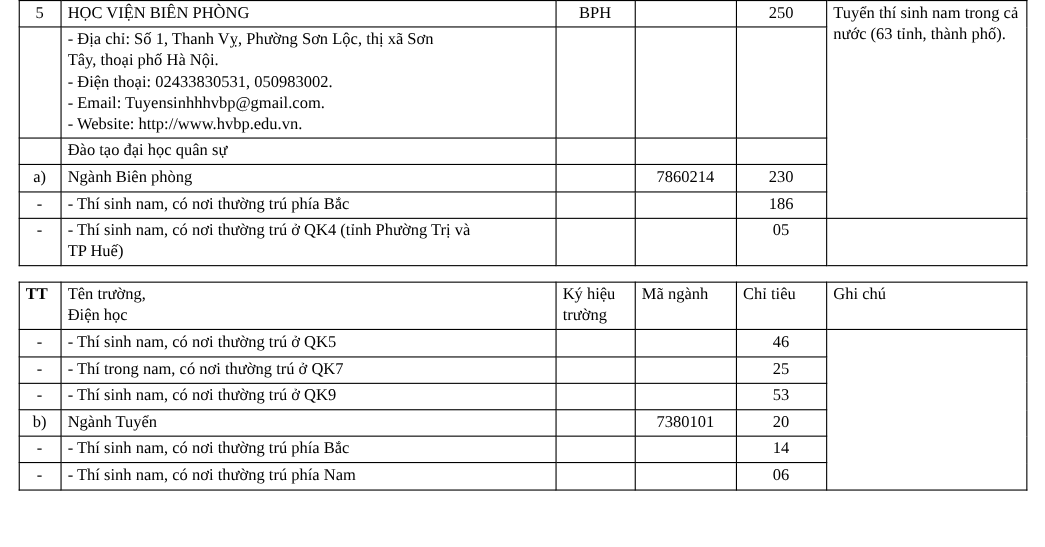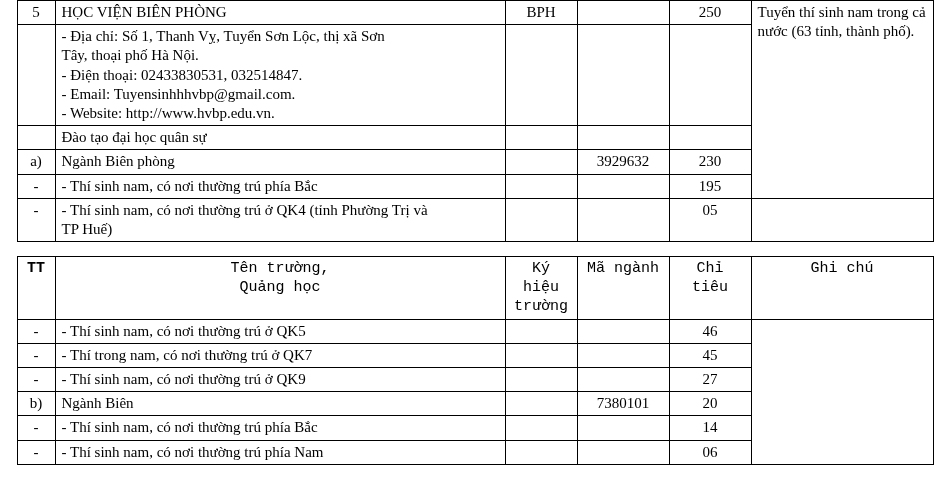--- a/index.html
+++ b/index.html
@@ -47,26 +47,25 @@
   .cell-center { text-align: center; }
   .cell-bold   { font-weight: bold; margin-left: 36px; }
   .cell-mid    { vertical-align: middle; }
   .nowrap-note { vertical-align: top; }
 
   .gap {
     height: 14px;
   }
 
   .hdr td {
-    text-align: center;
+    text-align: left;
     vertical-align: middle;
     font-weight: bold;
     padding: 6px 4px;
     line-height: 1.25;
-    font-family: Liberation Mono, monospace;
   }
   .hdr .hdr-tt { font-weight: bold; }
 
   .lines span { display: block; }
   .title-row td { vertical-align: middle; }
 </style>
 </head>
 <body>
 
 <div class="page">
@@ -93,23 +92,23 @@
             <span>Tuyển thí sinh nam trong cả</span>
             <span>nước (63 tỉnh, thành phố).</span>
           </div>
         </td>
       </tr>
 
       <tr>
         <td class="cell-center"></td>
         <td>
           <div class="lines">
-            <span>- Địa chỉ: Số 1, Thanh Vỵ, Tuyển Sơn Lộc, thị xã Sơn</span>
+            <span>- Địa chỉ: Số 1, Thanh Vỵ, Phường Sơn Lộc, thị xã Sơn</span>
             <span>Tây, thoại phố Hà Nội.</span>
-            <span>- Điện thoại: 02433830531, 032514847.</span>
+            <span>- Điện thoại: 02433830531, 050983002.</span>
             <span>- Email: Tuyensinhhhvbp@gmail.com.</span>
             <span>- Website: http://www.hvbp.edu.vn.</span>
           </div>
         </td>
         <td class="cell-center"></td>
         <td class="cell-center"></td>
         <td class="cell-center"></td>
       </tr>
 
       <tr>
@@ -117,30 +116,30 @@
         <td class="cell-bold">Đào tạo đại học quân sự</td>
         <td class="cell-center"></td>
         <td class="cell-center"></td>
         <td class="cell-center"></td>
       </tr>
 
       <tr>
         <td class="cell-center cell-bold">a)</td>
         <td class="cell-bold">Ngành Biên phòng</td>
         <td class="cell-center"></td>
-        <td class="cell-center">3929632</td>
+        <td class="cell-center">7860214</td>
         <td class="cell-center cell-bold">230</td>
       </tr>
 
       <tr>
         <td class="cell-center">-</td>
         <td>- Thí sinh nam, có nơi thường trú phía Bắc</td>
         <td class="cell-center"></td>
         <td class="cell-center"></td>
-        <td class="cell-center">195</td>
+        <td class="cell-center">186</td>
       </tr>
 
       <tr>
         <td class="cell-center">-</td>
         <td>
           <div class="lines">
             <span>- Thí sinh nam, có nơi thường trú ở QK4 (tỉnh Phường Trị và</span>
             <span>TP Huế)</span>
           </div>
         </td>
@@ -162,21 +161,21 @@
         <col class="c-code">
         <col class="c-quota">
         <col class="c-note">
     </colgroup>
     <tbody>
       <tr class="hdr">
         <td class="hdr-tt">TT</td>
         <td>
           <div class="lines">
             <span>Tên trường,</span>
-            <span>Quảng học</span>
+            <span>Điện học</span>
           </div>
         </td>
         <td>
           <div class="lines">
             <span>Ký hiệu</span>
             <span>trường</span>
           </div>
         </td>
         <td>Mã ngành</td>
         <td>Chỉ tiêu</td>
@@ -190,34 +189,34 @@
         <td class="cell-center"></td>
         <td class="cell-center">46</td>
         <td rowspan="6"></td>
       </tr>
 
       <tr>
         <td class="cell-center">-</td>
         <td>- Thí trong nam, có nơi thường trú ở QK7</td>
         <td class="cell-center"></td>
         <td class="cell-center"></td>
-        <td class="cell-center">45</td>
+        <td class="cell-center">25</td>
       </tr>
 
       <tr>
         <td class="cell-center">-</td>
         <td>- Thí sinh nam, có nơi thường trú ở QK9</td>
         <td class="cell-center"></td>
         <td class="cell-center"></td>
-        <td class="cell-center">27</td>
+        <td class="cell-center">53</td>
       </tr>
 
       <tr>
         <td class="cell-center cell-bold">b)</td>
-        <td class="cell-bold">Ngành Biên</td>
+        <td class="cell-bold">Ngành Tuyển</td>
         <td class="cell-center"></td>
         <td class="cell-center">7380101</td>
         <td class="cell-center cell-bold">20</td>
       </tr>
 
       <tr>
         <td class="cell-center">-</td>
         <td>- Thí sinh nam, có nơi thường trú phía Bắc</td>
         <td class="cell-center"></td>
         <td class="cell-center"></td>

